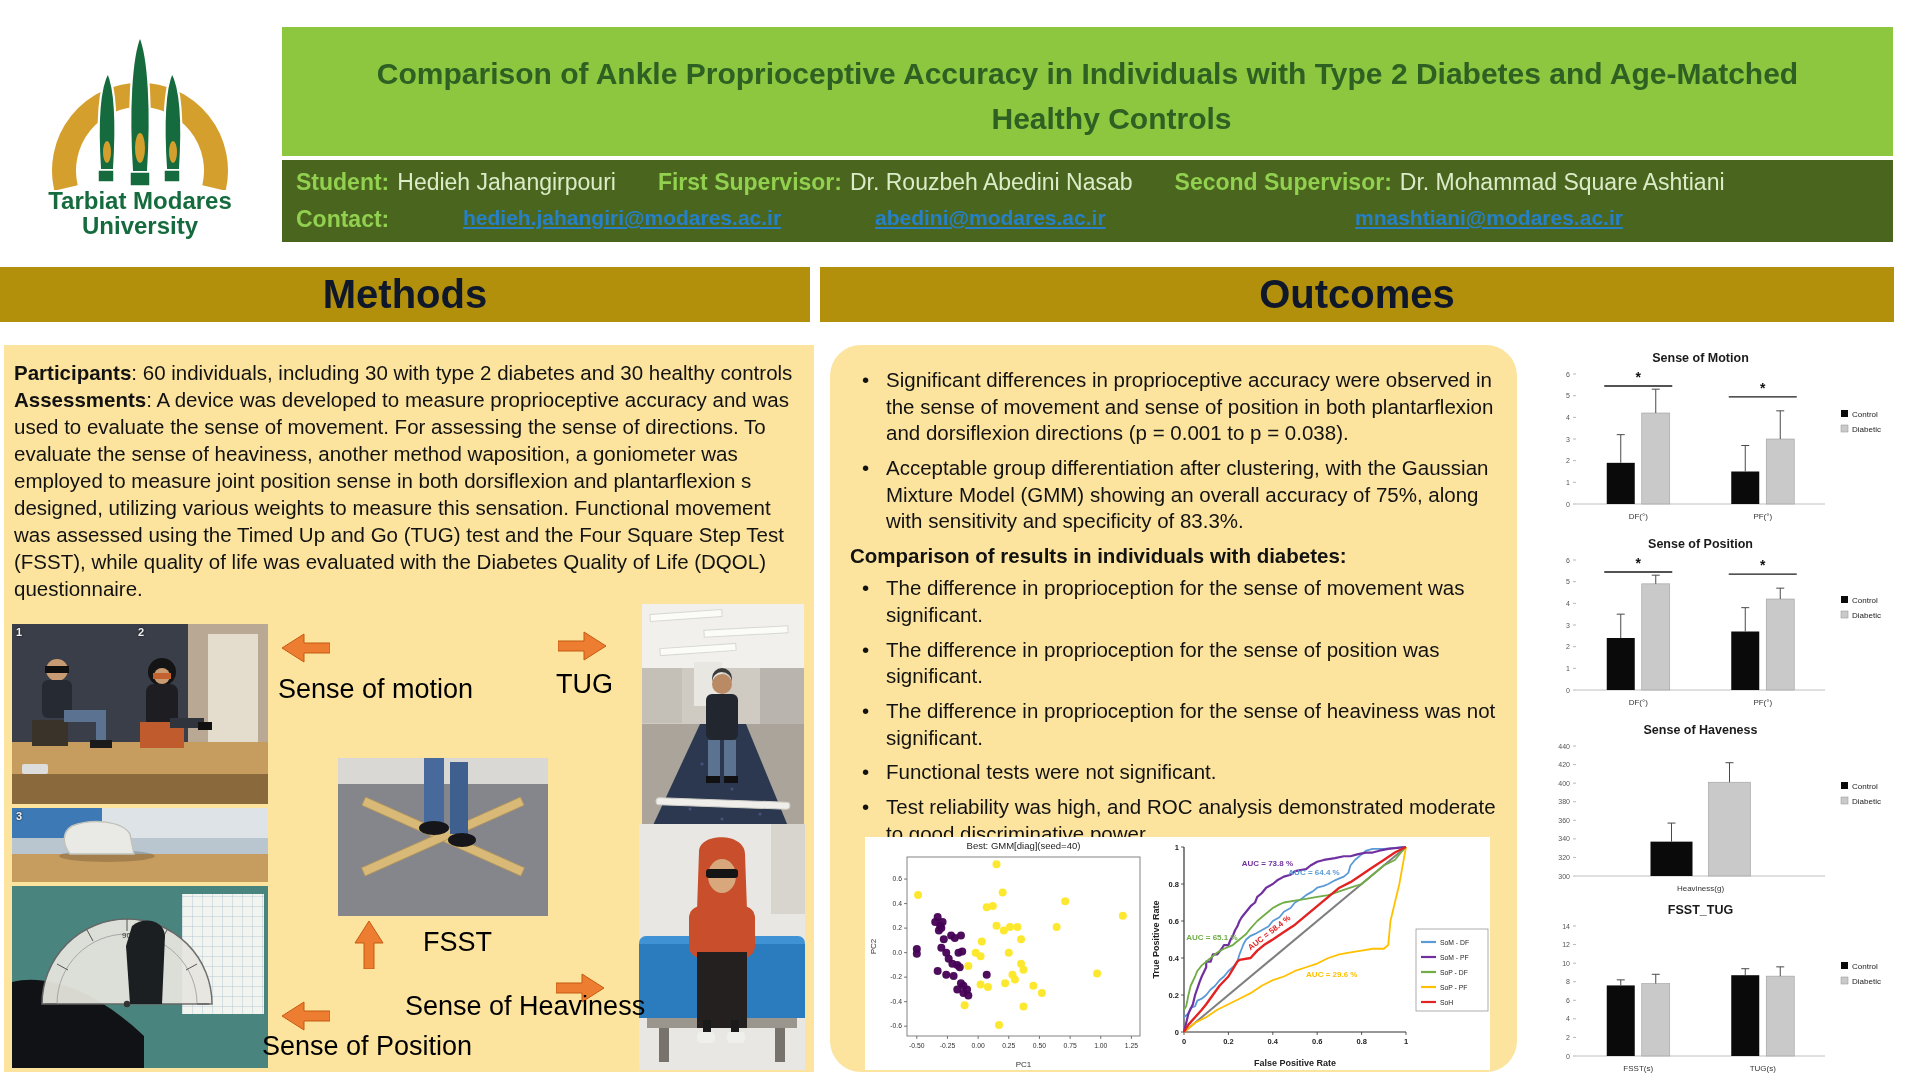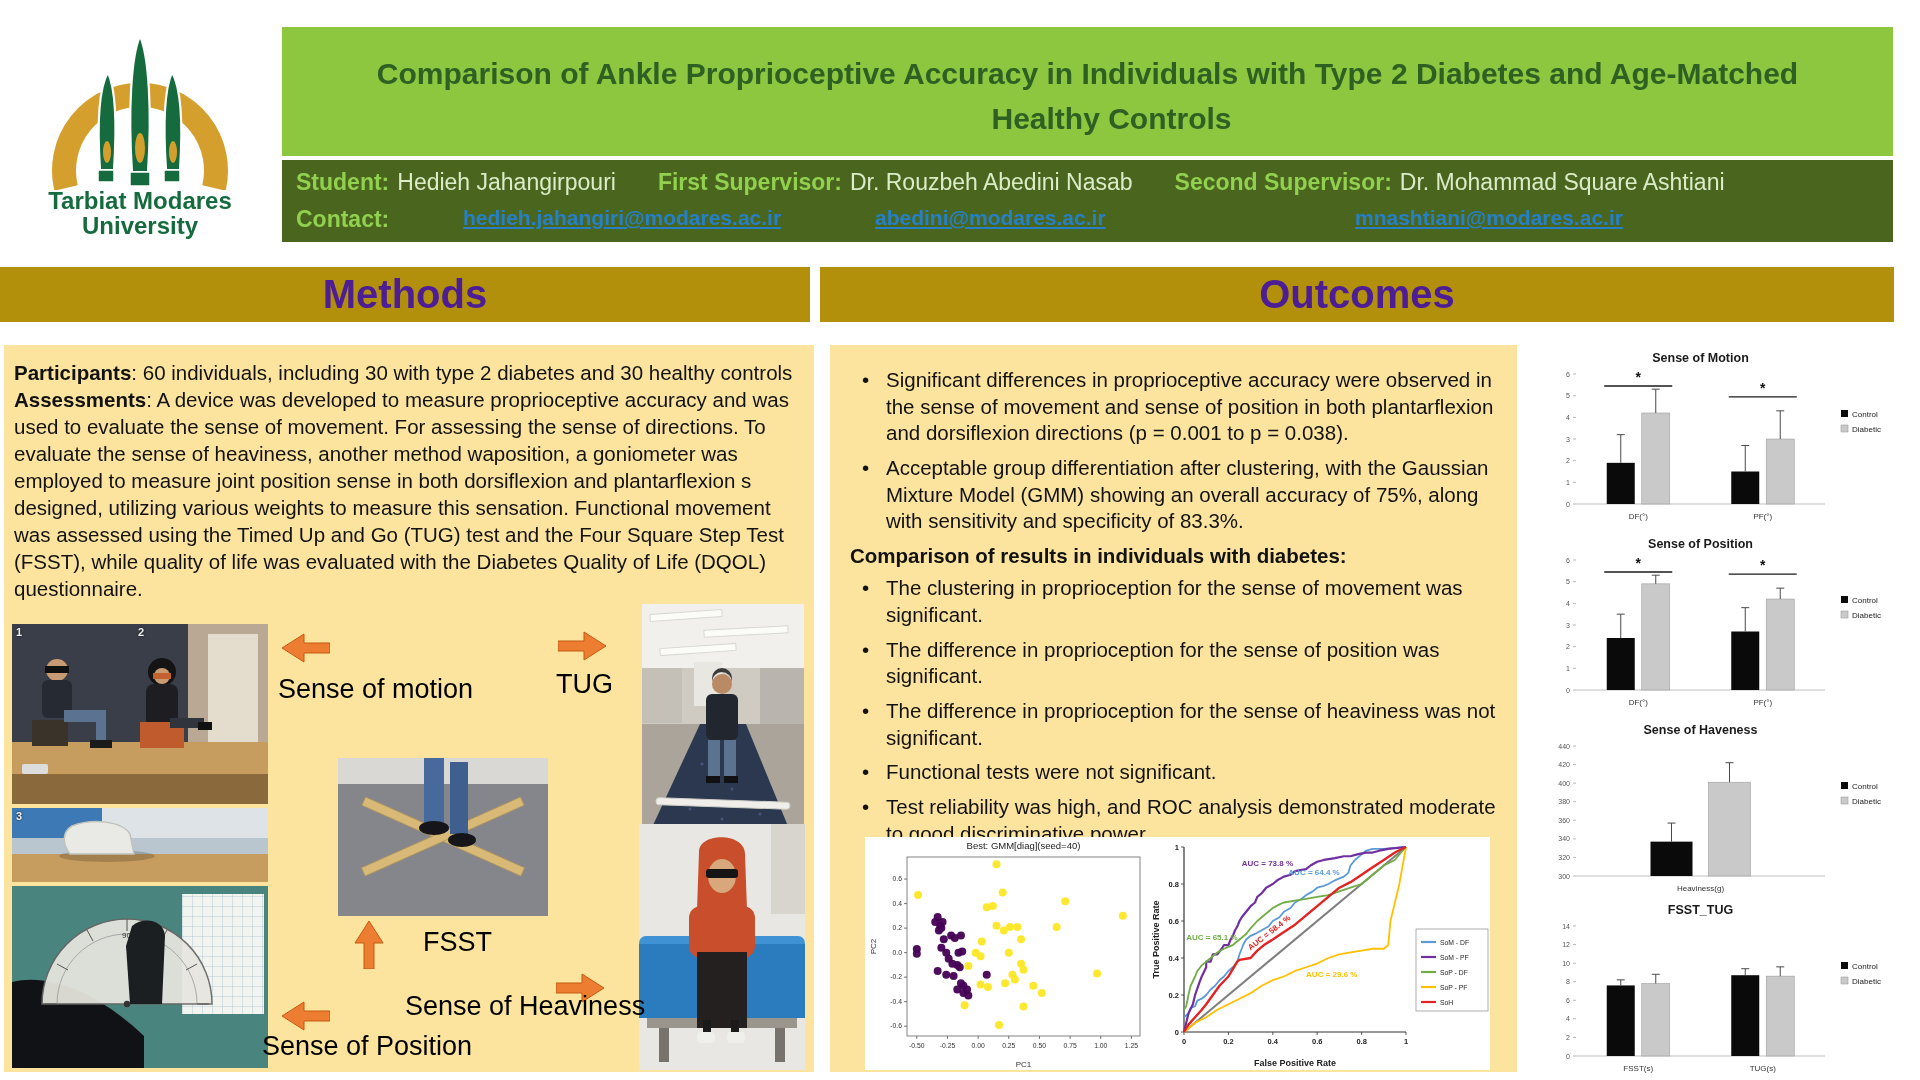--- a/index.html
+++ b/index.html
@@ -17,28 +17,28 @@
   .info-bar{left:282px;top:160px;width:1611px;height:82px;background:var(--info-bar-bg,#4A661E);font-size:23px;}
   .info-line1{position:absolute;left:14px;top:9px;white-space:nowrap;}
   .ilabel{color:var(--info-label,#92D050);font-weight:bold;}
   .ivalue{color:var(--info-value,#DCEBC8);margin-left:8px;margin-right:42px;}
   .contact-line{position:absolute;left:0;top:46px;width:100%;height:34px;}
   .contact-label{position:absolute;left:14px;top:0;color:var(--info-label,#92D050);font-weight:bold;}
   .email{position:absolute;top:0;color:var(--link-blue,#2580C8);font-weight:bold;text-decoration:underline;font-size:21px;}
   .email1{left:181px;} .email2{left:593px;} .email3{left:1073px;}
 
   
-  .sec-h{top:267px;height:55px;background:var(--section-header-bg,#B3900B);color:#4c1d95;font-weight:bold;font-size:40px;text-align:center;line-height:54px;}
+  .sec-h{top:267px;height:55px;background:var(--section-header-bg,#B3900B);color:#0f172a;font-weight:bold;font-size:40px;text-align:center;line-height:54px;}
   .sec-methods{left:0;width:810px;}
   .sec-outcomes{left:820px;width:1074px;}
 
   
   .panel{background:var(--panel-bg,#FCE49E);}
   .methods-panel{left:4px;top:345px;width:810px;height:727px;}
-  .outcomes-panel{left:830px;top:345px;width:687px;height:727px;}
+  .outcomes-panel{left:830px;top:345px;width:687px;height:727px;border-radius:31px;}
 
   .m-text{position:absolute;left:10px;top:14px;width:792px;font-size:20.5px;line-height:1.32;color:#121212;}
   .m-text b{font-weight:bold;}
   .m-line{margin:0;}
   .m-para{margin:0;}
 
   .photo{position:absolute;display:block;}
   .photo-num{position:absolute;color:#f0f0f0;font-size:11px;font-weight:bold;text-shadow:0 0 2px #000;}
 
   .m-label{position:absolute;color:#000;font-size:27px;white-space:nowrap;}
@@ -254,21 +254,21 @@
   </div>
 
   <div class="abs panel outcomes-panel">
     <div class="o-text">
       <ul class="blist">
         <li>Significant differences in proprioceptive accuracy were observed in the sense of movement and sense of position in both plantarflexion and dorsiflexion directions (p = 0.001 to p = 0.038).</li>
         <li>Acceptable group differentiation after clustering, with the Gaussian Mixture Model (GMM) showing an overall accuracy of 75%, along with sensitivity and specificity of 83.3%.</li>
       </ul>
       <div class="o-heading">Comparison of results in individuals with diabetes:</div>
       <ul class="blist">
-        <li>The clustering in proprioception for the sense of movement was significant.</li>
+        <li>The difference in proprioception for the sense of movement was significant.</li>
         <li>The difference in proprioception for the sense of position was significant.</li>
         <li>The difference in proprioception for the sense of heaviness was not significant.</li>
         <li>Functional tests were not significant.</li>
         <li>Test reliability was high, and ROC analysis demonstrated moderate to good discriminative power..</li>
       </ul>
     </div>
   </div>
 
   <svg class="abs chart-panel" style="left:865px;top:837px;" width="285" height="233">
       <rect x="42" y="20" width="233" height="179" fill="#fff" stroke="#777" stroke-width="0.9"></rect>

